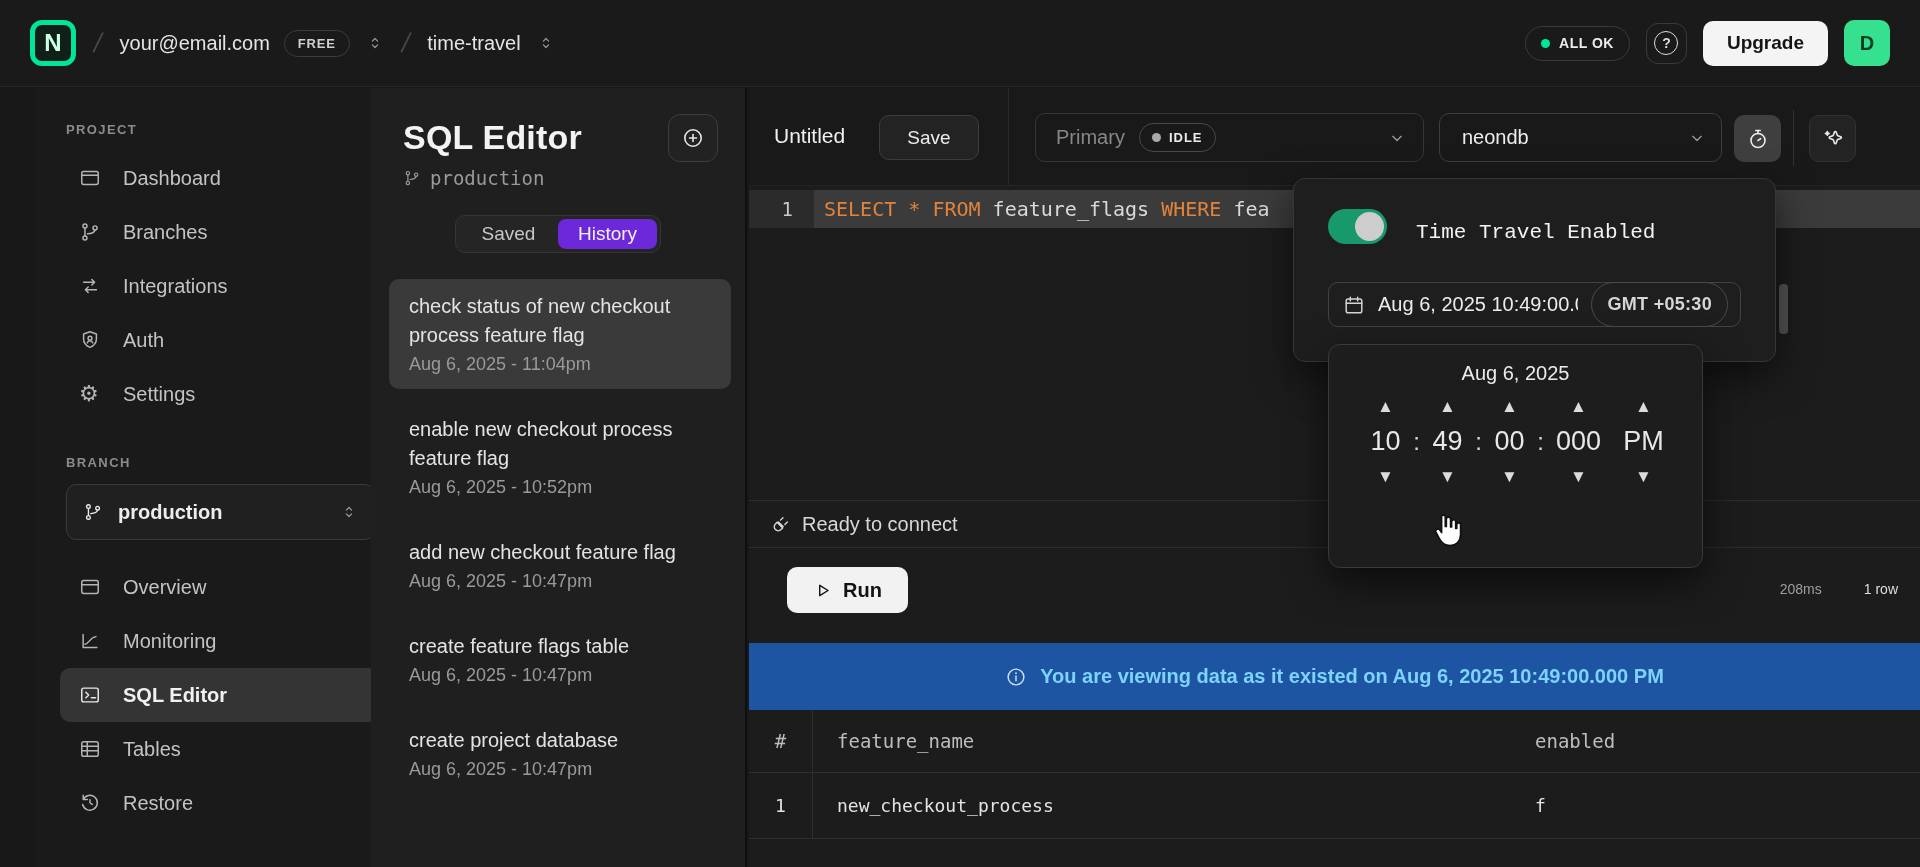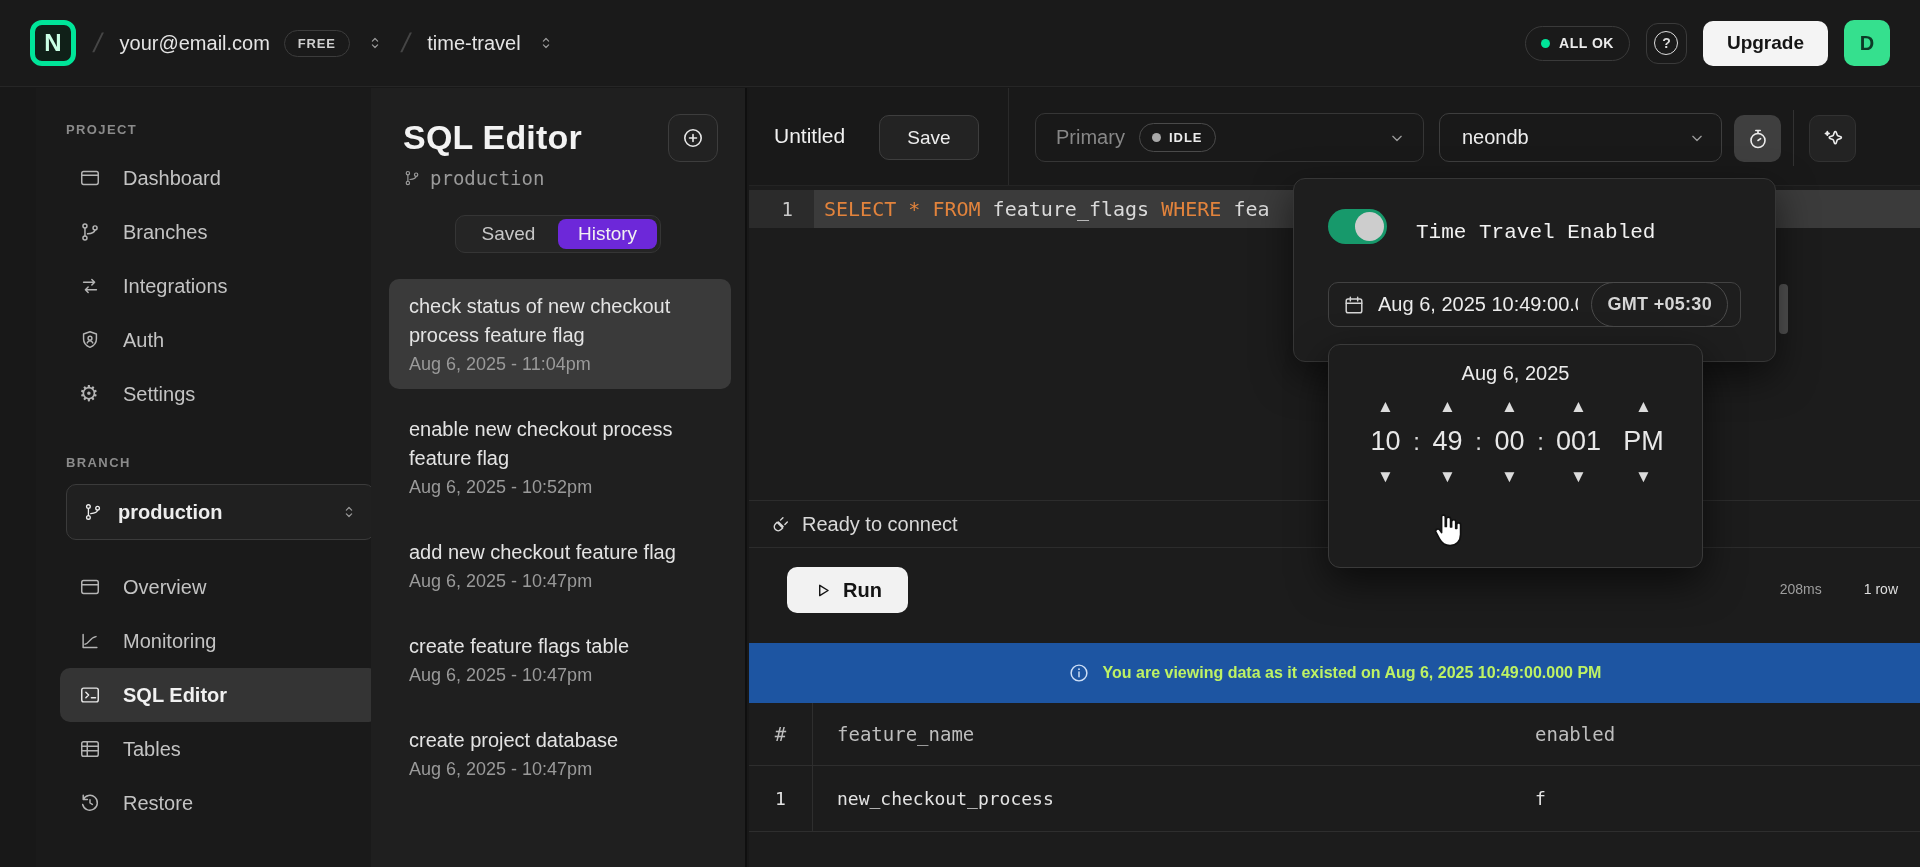--- a/index.html
+++ b/index.html
@@ -75,21 +75,21 @@
   .code-cell .plain { color:#dadada; }
   .scroll-thumb { position:absolute; left:1030px; top:98px; width:9px; height:50px; background:#525252; border-radius:4px; z-index:29; }
 
   .statusbar { height:48px; background:#1c1c1c; border-top:1px solid #2c2c2c; border-bottom:1px solid #2c2c2c; display:flex; align-items:center; gap:11px; padding-left:21px; color:#d8d8d8; font-size:20px; }
   .runrow { height:95px; position:relative; background:#1c1c1c; }
   .run-btn { position:absolute; left:38px; top:19px; height:46px; width:121px; background:#f2f2f2; border-radius:10px; display:flex; align-items:center; justify-content:center; gap:11px; color:#141414; font-size:20px; font-weight:600; }
   .run-stats { position:absolute; right:22px; top:33px; display:flex; gap:42px; font-size:14px; }
   .duration { color:#9e9e9e; }
   .rowcount { color:#dedede; }
 
-  .banner { height:60px; background:#1d55a2; display:flex; align-items:center; justify-content:center; gap:13px; color:#bef264; font-size:16px; font-weight:600; }
+  .banner { height:67px; background:#1d55a2; display:flex; align-items:center; justify-content:center; gap:13px; color:#7dd3fc; font-size:20px; font-weight:600; }
   .banner .binfo { color:#cfe0f7; }
 
   .rtable { font-family:"DejaVu Sans Mono",monospace; }
   .rheader { height:63px; display:flex; align-items:stretch; border-bottom:1px solid #2e2e2e; color:#bdbdbd; font-size:19px; }
   .rrow { height:66px; display:flex; align-items:stretch; border-bottom:1px solid #2e2e2e; color:#e3e3e3; font-size:18px; }
   .c1 { width:64px; border-right:1px solid #2e2e2e; display:flex; align-items:center; justify-content:center; }
   .c2 { width:722px; display:flex; align-items:center; padding-left:24px; }
   .c3 { flex:1; display:flex; align-items:center; }
 
   
@@ -436,21 +436,21 @@
     </div>
     <span class="spin-colon">:</span>
     <div class="spin-col">
       <span class="spin-arrow">▲</span>
       <span class="spin-val">00</span>
       <span class="spin-arrow">▼</span>
     </div>
     <span class="spin-colon">:</span>
     <div class="spin-col ms">
       <span class="spin-arrow">▲</span>
-      <span class="spin-val">001</span>
+      <span class="spin-val">000</span>
       <span class="spin-arrow">▼</span>
     </div>
     <div class="spin-col mer">
       <span class="spin-arrow">▲</span>
       <span class="spin-val">PM</span>
       <span class="spin-arrow">▼</span>
     </div>
   </div>
 </div>
 

